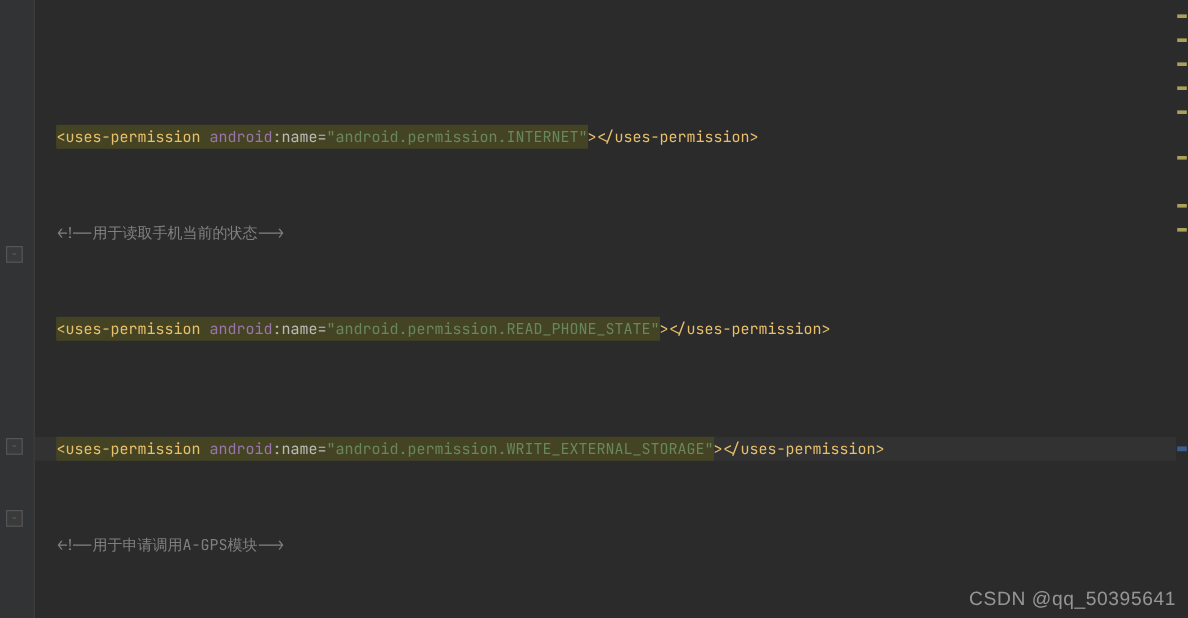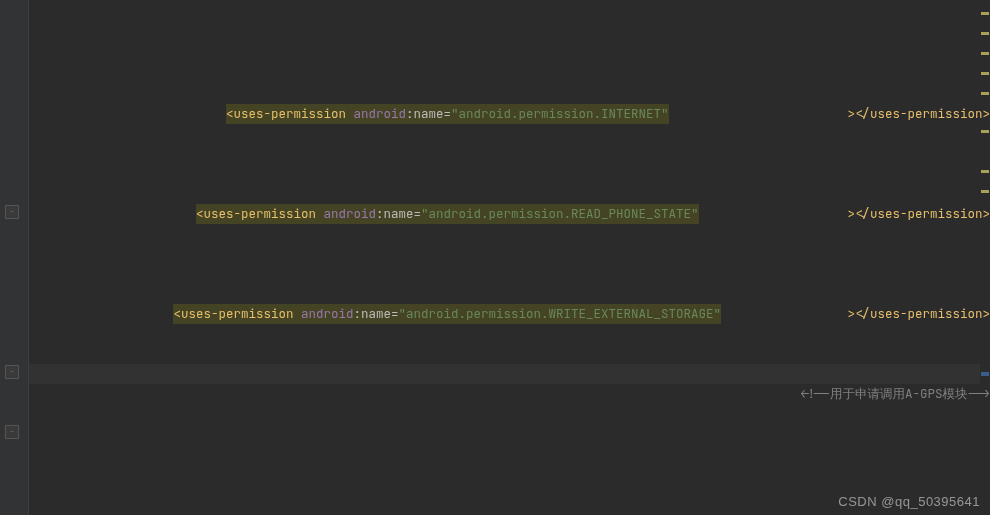--- a/index.html
+++ b/index.html
@@ -40,21 +40,21 @@
     background: #3a3a3a;
     cursor: pointer;
   }
   .code {
     flex: 1;
     padding: 4px 0 0 4px;
     white-space: pre;
     position: relative;
     line-height: 20px;
   }
-  .line { height: 20px; display:flex; align-items:center;justify-content:space-between; }
+  .line { height: 20px; display:flex; align-items:center; }
   .pad { display:inline-block; }
   .pad1 { width: 14px; }
 
   .tag     { color: #e8bf6a; }
   .attrns  { color: #9876aa; }
   .attrkey { color: #bababa; }
   .str     { color: #6a8759; }
   .comment { color: #808080; }
 
   .hl-olive .tag,
@@ -84,21 +84,21 @@
     width:8px; height:3px;
     background:#a9a15a;
   }
   .mark.sel { background:#3a5e8c; height:4px;}
 
   .watermark {
     position:absolute;
     right:10px; bottom:6px;
     color: rgba(220,220,220,0.6);
     font-family: Arial, sans-serif;
-    font-size:13px;
+    font-size:16px;
     letter-spacing:0.5px;
     pointer-events:none;
   }
 </style>
 </head>
 <body>
 
 <div class="editor">
 
   <div class="gutter">
@@ -106,20 +106,21 @@
     <div class="fold" style="top:365px">−</div>
     <div class="fold" style="top:425px">−</div>
   </div>
 
   <div class="code">
     <div class="line-bg-current" style="top:364px"></div>
 
     
     <div class="line"><span class="pad pad1"></span><span class="hl-olive"><span class="tag">&lt;uses-permission</span><span> </span><span class="attrns">android</span><span class="attrkey">:name=</span><span class="str">"android.permission.INTERNET"</span></span><span class="tag">&gt;&lt;/uses-permission&gt;</span></div>
     
+    <div class="line"><span class="pad pad1"></span><span class="comment">&lt;!--用于读取手机当前的状态--&gt;</span></div>
     
     <div class="line"><span class="pad pad1"></span><span class="hl-olive"><span class="tag">&lt;uses-permission</span><span> </span><span class="attrns">android</span><span class="attrkey">:name=</span><span class="str">"android.permission.READ_PHONE_STATE"</span></span><span class="tag">&gt;&lt;/uses-permission&gt;</span></div>
     
     
     <div class="line"><span class="pad pad1"></span><span class="hl-olive"><span class="tag">&lt;uses-permission</span><span> </span><span class="attrns">android</span><span class="attrkey">:name=</span><span class="str">"android.permission.WRITE_EXTERNAL_STORAGE"</span></span><span class="tag">&gt;&lt;/uses-permission&gt;</span></div>
     
     <div class="line"><span class="pad pad1"></span><span class="comment">&lt;!--用于申请调用A-GPS模块--&gt;</span></div>
     
     
     

